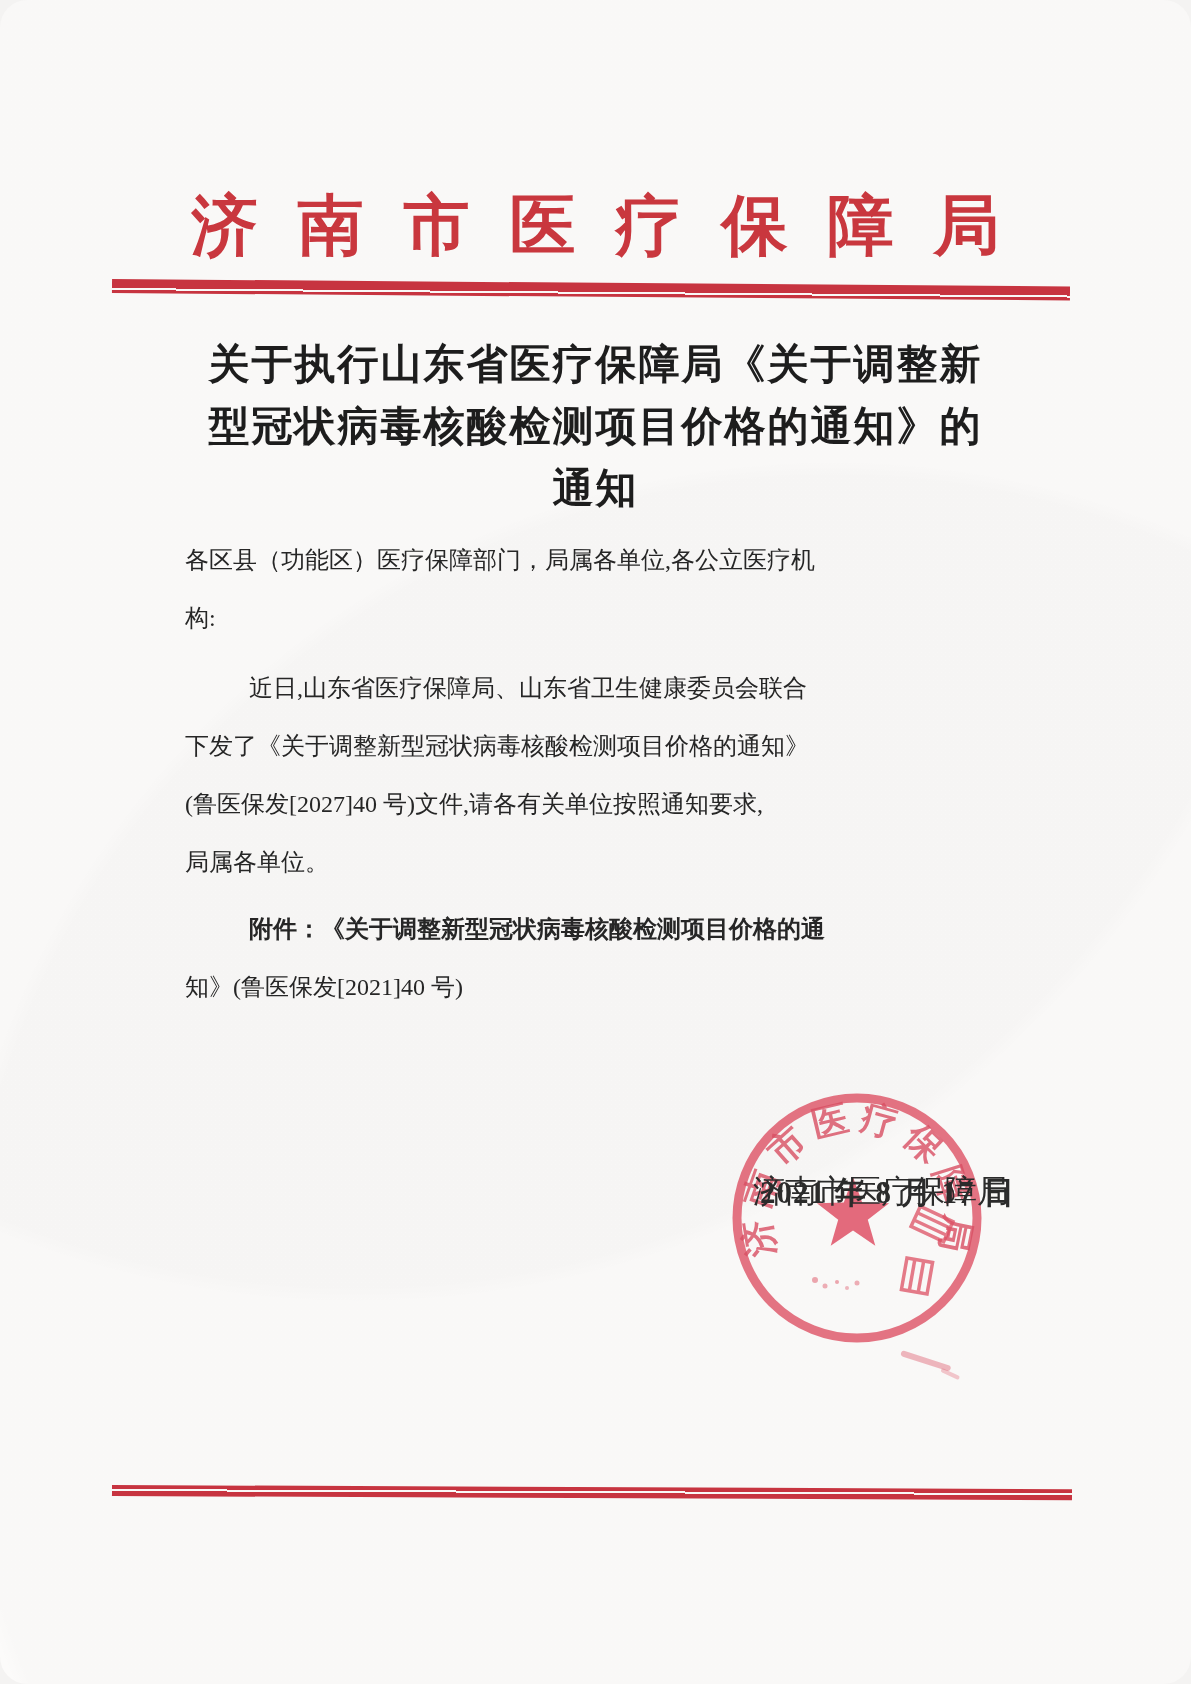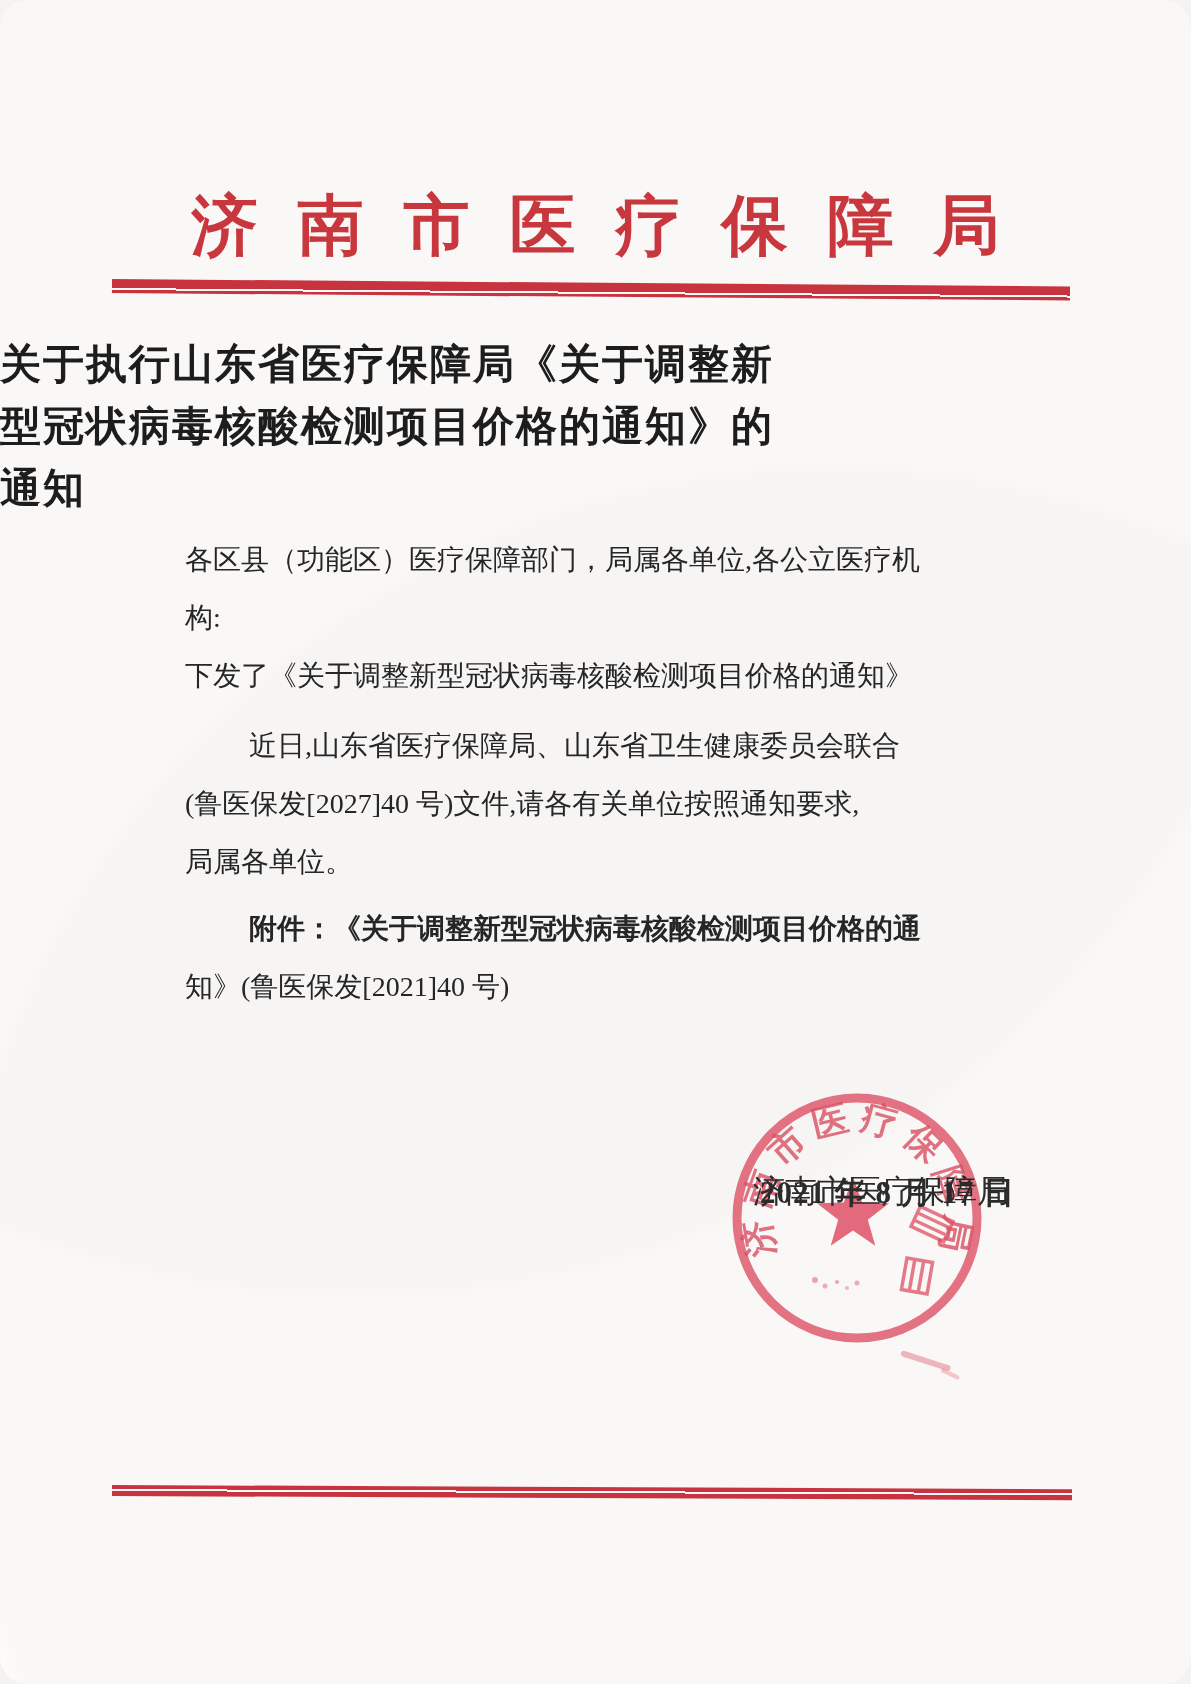--- a/index.html
+++ b/index.html
@@ -33,29 +33,29 @@
     transform:rotate(0.45deg);transform-origin:left center;
   }
   .rule-bottom{
     top:1485px;width:960px;height:11px;
     background:linear-gradient(to bottom,#c73440 0px,#c73440 4px,rgba(0,0,0,0) 4px,rgba(0,0,0,0) 6px,#c73440 6px,#c73440 11px);
     transform:rotate(0.25deg);transform-origin:left center;
   }
   
   .doc-title{
     position:absolute;left:0;right:0;top:333px;
-    color:#1d1d1d;
+    text-align:center;color:#1d1d1d;
     font-family:"DejaVu Sans","Liberation Sans",sans-serif;
     font-weight:700;font-size:41px;line-height:62px;letter-spacing:2px;
     white-space:nowrap;
   }
   
   .body-text{
     position:absolute;left:185px;top:531px;width:870px;
-    color:#262626;font-size:28px;line-height:58px;
+    color:#262626;font-size:24px;line-height:58px;
     font-family:"Liberation Serif","DejaVu Serif",serif;
     white-space:nowrap;
   }
   .bline{height:58px;}
   .indent{padding-left:64px;}
   .pgap1{margin-top:12px;}
   .pgap2{margin-top:9px;font-weight:bold;}
   
   .sig-agency{
     position:absolute;left:753px;top:1170px;
@@ -83,22 +83,22 @@
 
   <div class="doc-title">
     <div>关于执行山东省医疗保障局《关于调整新</div>
     <div>型冠状病毒核酸检测项目价格的通知》的</div>
     <div>通知</div>
   </div>
 
   <div class="body-text">
     <div class="bline">各区县（功能区）医疗保障部门，局属各单位,各公立医疗机</div>
     <div class="bline">构:</div>
+    <div class="bline indent pgap1">近日,山东省医疗保障局、山东省卫生健康委员会联合</div>
     <div class="bline">下发了《关于调整新型冠状病毒核酸检测项目价格的通知》</div>
-    <div class="bline indent pgap1">近日,山东省医疗保障局、山东省卫生健康委员会联合</div>
     <div class="bline">(鲁医保发[2027]40 号)文件,请各有关单位按照通知要求,</div>
     <div class="bline">局属各单位。</div>
     <div class="bline indent pgap2">附件：《关于调整新型冠状病毒核酸检测项目价格的通</div>
     <div class="bline">知》(鲁医保发[2021]40 号)</div>
   </div>
 
   <svg class="seal" viewBox="0 0 320 330">
     <defs>
       <path id="sealArc" d="M 80.2 197.2 A 88 88 0 1 1 239.8 197.2" fill="none"></path>
     </defs>

